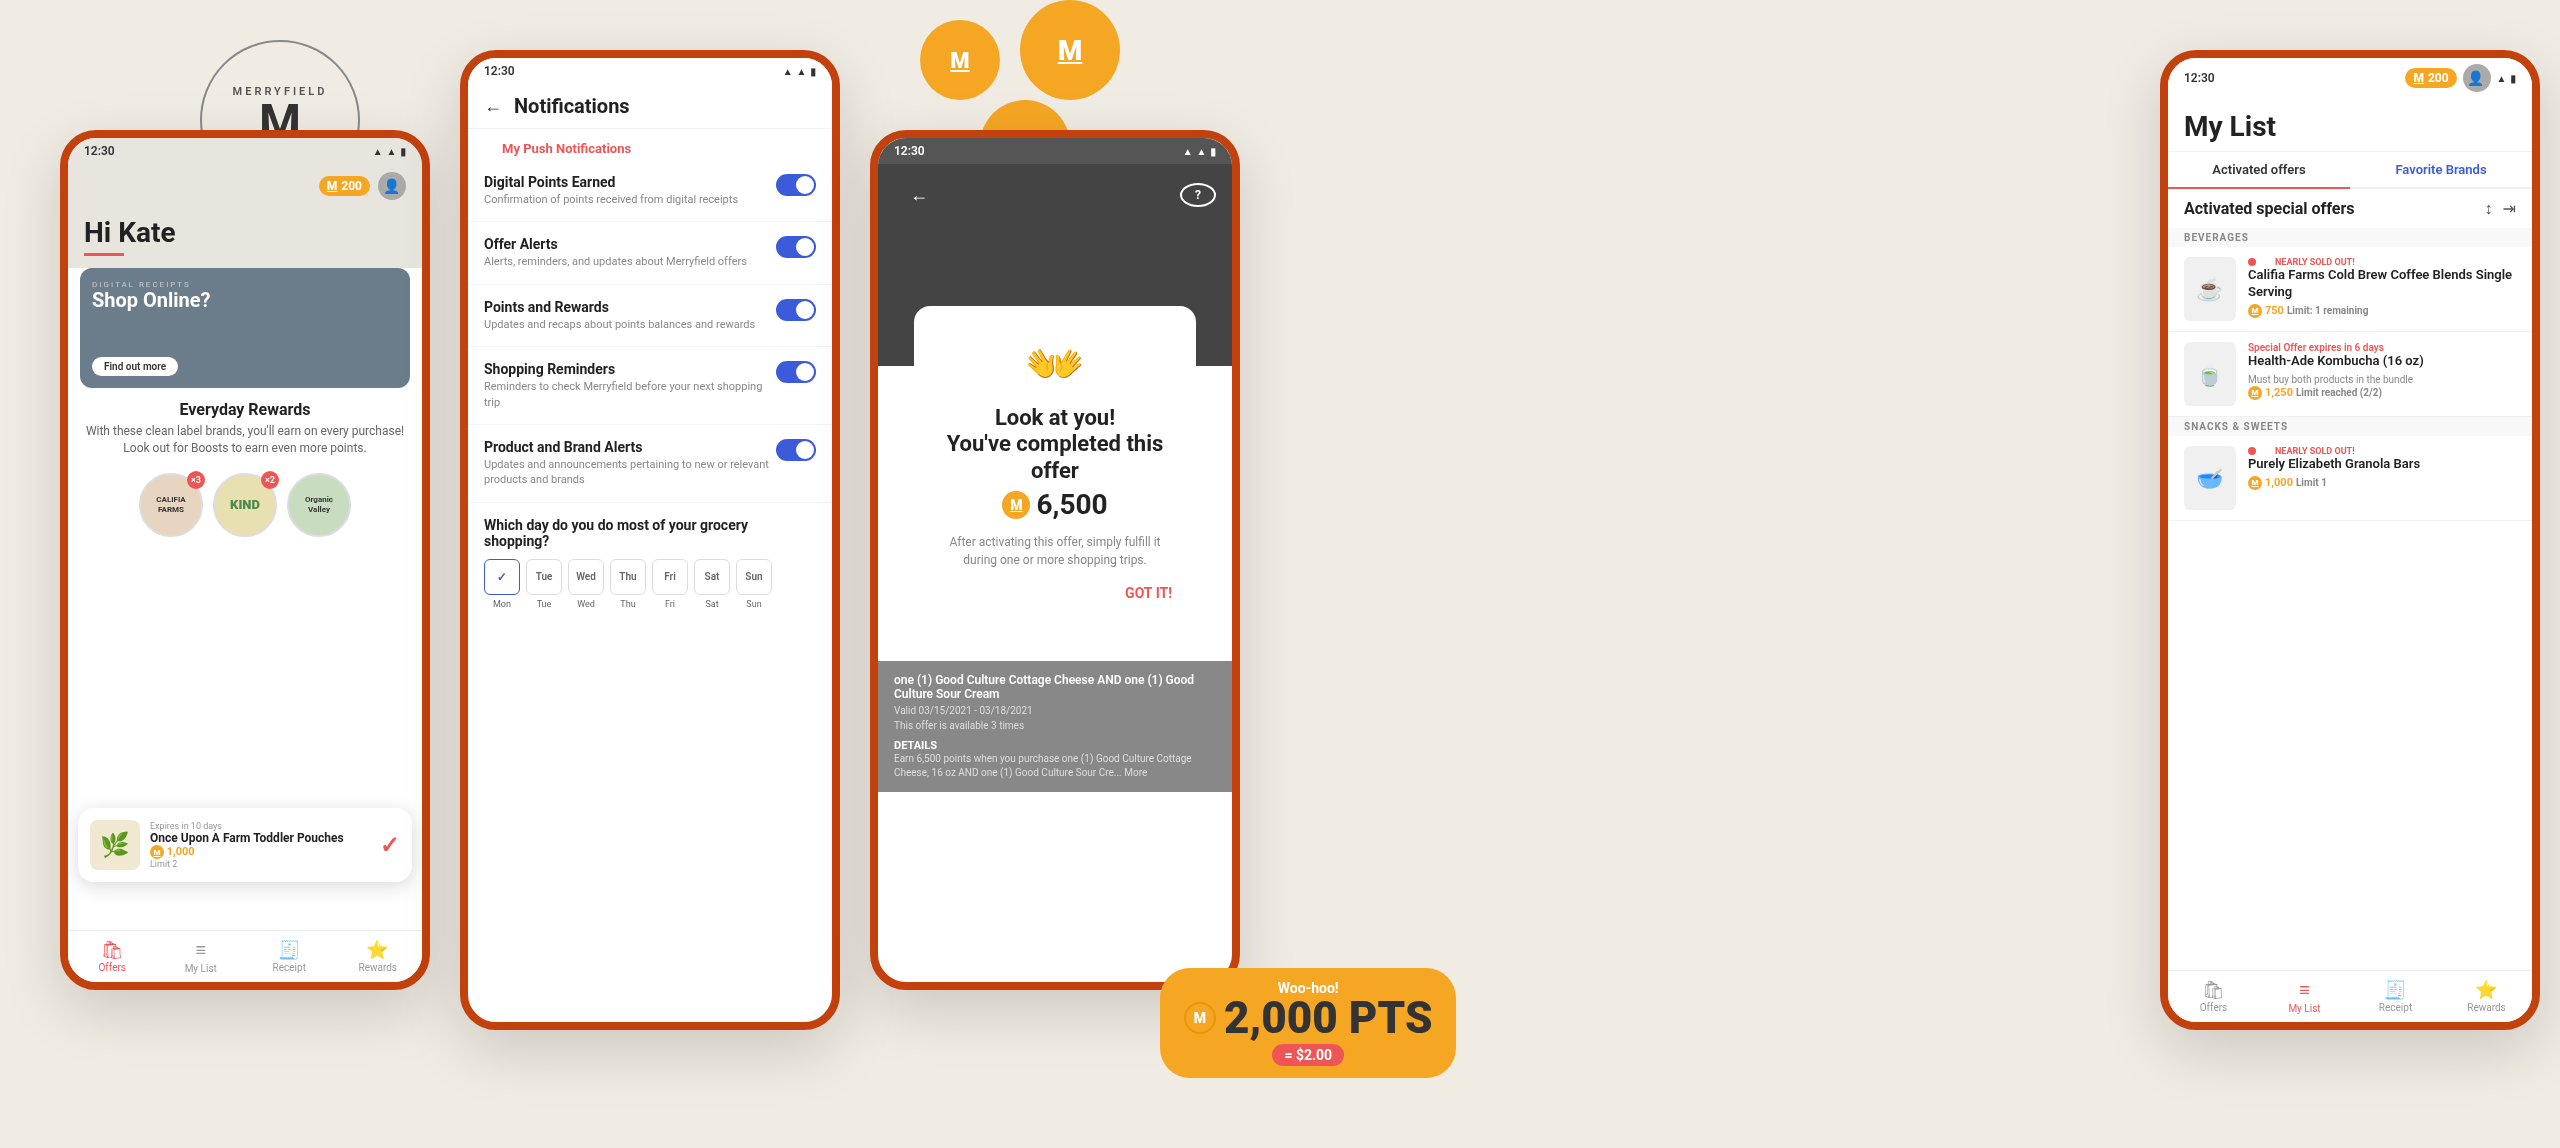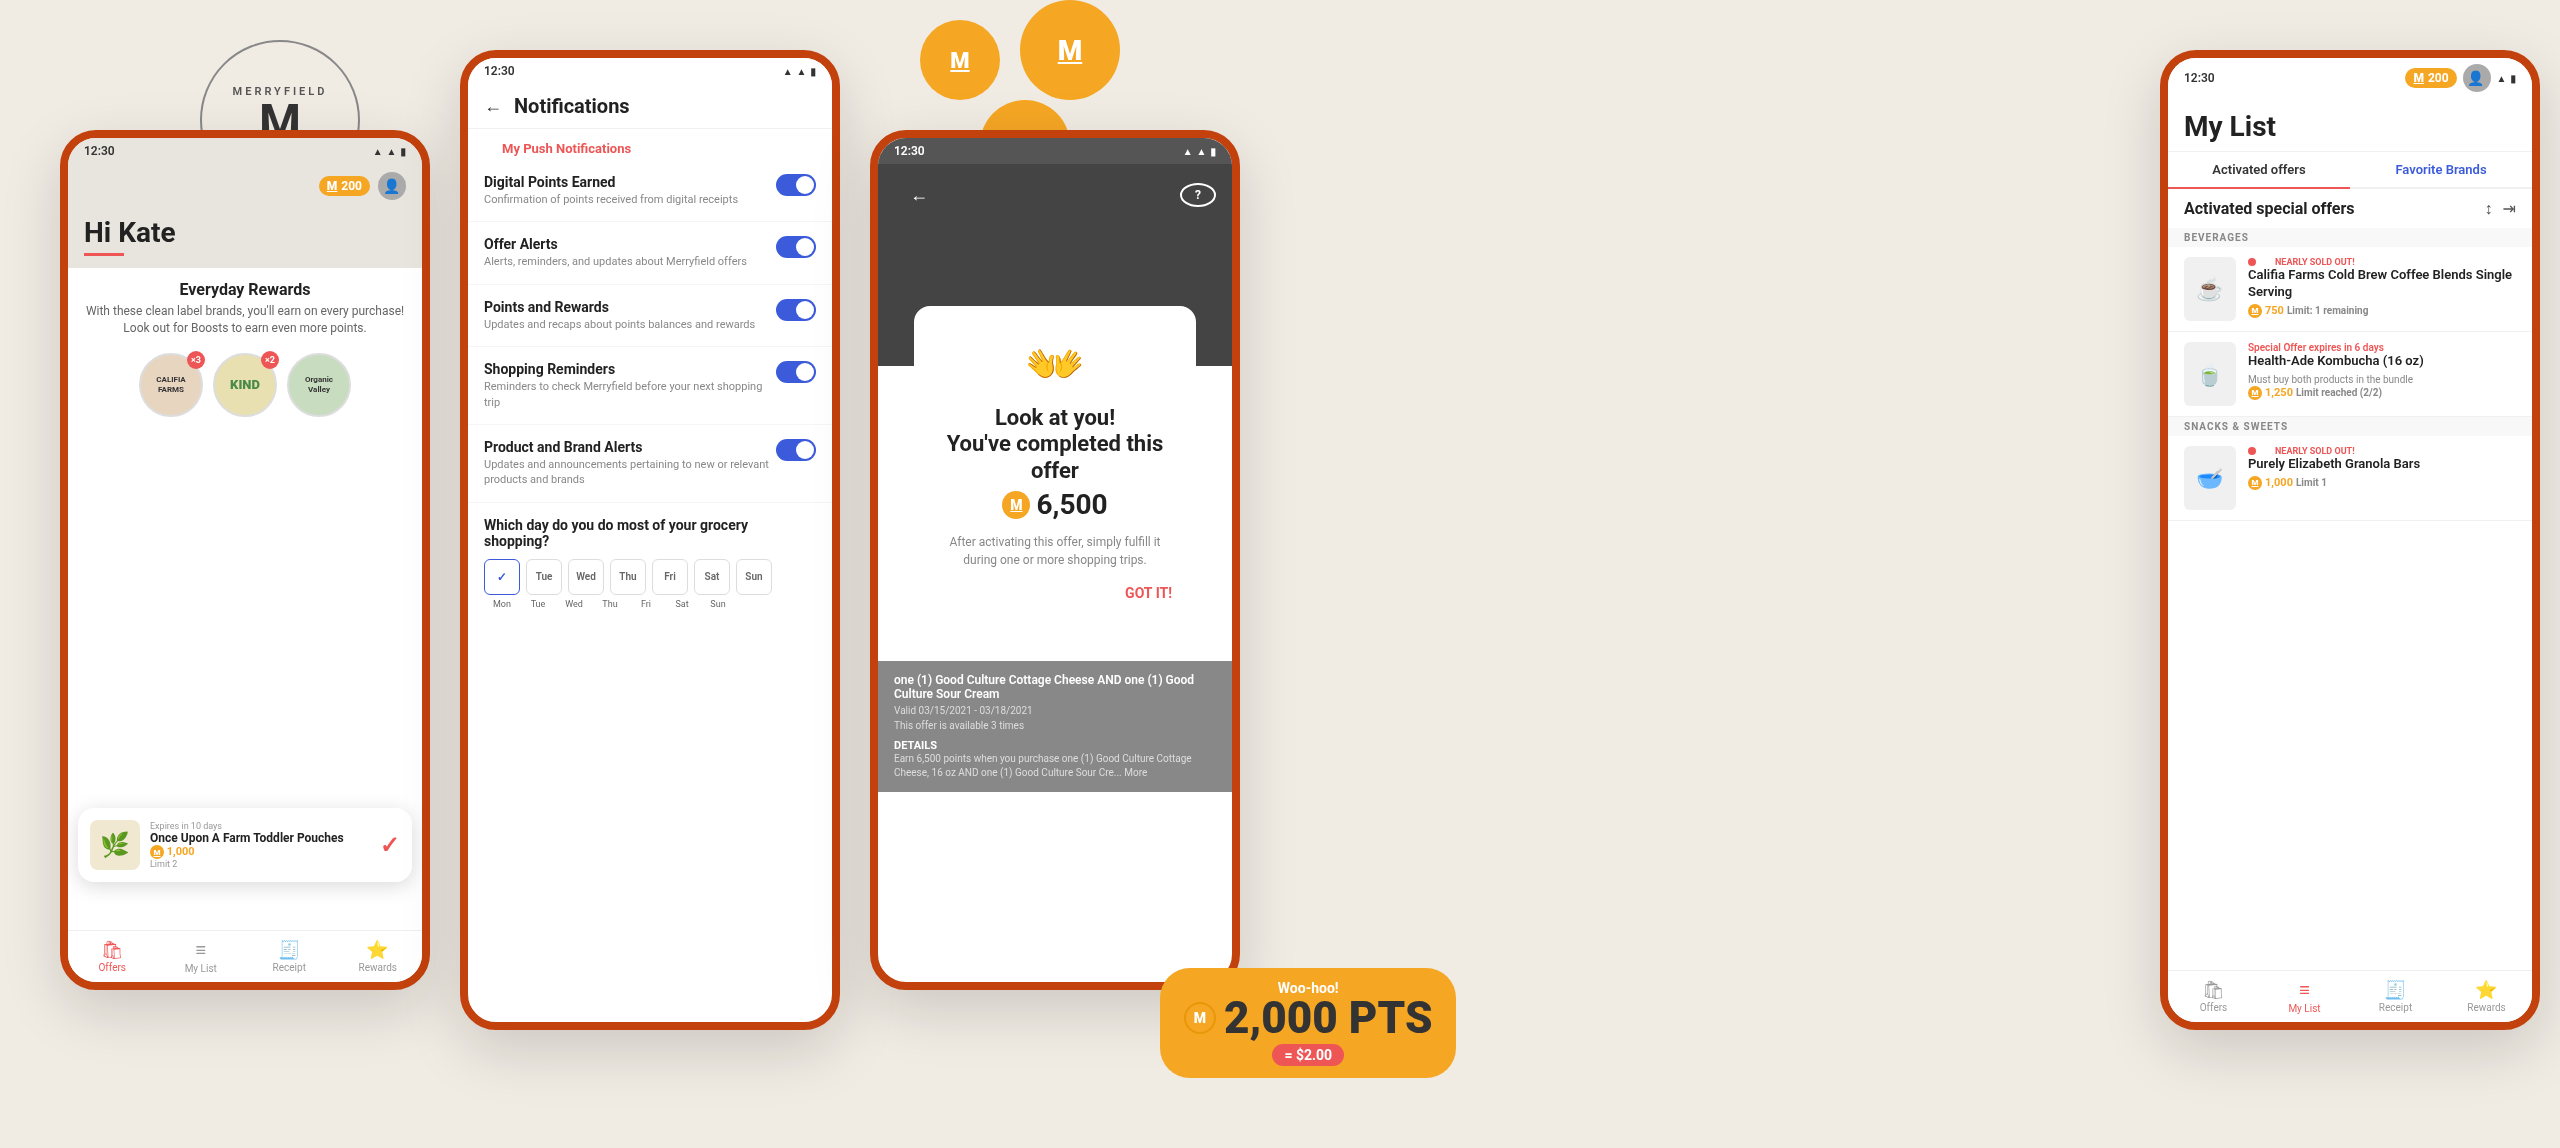--- a/index.html
+++ b/index.html
@@ -628,20 +628,29 @@
       </div>
       <div class="avatar-icon">👤</div>
     </div>
   </div>
 
   <div class="phone1-greeting">
     <h2>Hi Kate</h2>
     <div class="greeting-underline"></div>
   </div>
 
+  <div class="phone1-banner">
+    <div class="banner-text">
+      <div class="sub">DIGITAL RECEIPTS</div>
+      <h3>Shop Online?</h3>
+    </div>
+    <div class="banner-btn">Find out more</div>
+
+    <div style="width:100%;height:100%;background:linear-gradient(135deg,#7a8fa0 0%,#8fa3b0 50%,#6b8090 100%);position:absolute;z-index:-1;"></div>
+  </div>
 
   <div class="phone1-section-title">Everyday Rewards</div>
   <div class="phone1-section-desc">With these clean label brands, you'll earn on every purchase! Look out for Boosts to earn even more points.</div>
 
   <div class="brand-row">
     <div class="brand-circle" style="background:#e8d5c0;">
       <div class="brand-badge">×3</div>
       <span style="font-size:8px;text-align:center;line-height:1.2;">CALIFIA<br>FARMS</span>
     </div>
     <div class="brand-circle" style="background:#e8e0b0;">
@@ -762,21 +771,21 @@
           <span class="day-label">Fri</span>
         </div>
       <div class="day-btn">
           <span class="day-label">Sat</span>
         </div>
       <div class="day-btn">
           <span class="day-label">Sun</span>
         </div>
     </div>
 
-    <div style="display:flex;margin-top:4px;">
+    <div style="display:flex;gap:6px;margin-top:4px;">
       <div style="width:36px;text-align:center;font-size:9px;color:#666;">Mon</div>
       <div style="width:36px;text-align:center;font-size:9px;color:#666;">Tue</div>
       <div style="width:36px;text-align:center;font-size:9px;color:#666;">Wed</div>
       <div style="width:36px;text-align:center;font-size:9px;color:#666;">Thu</div>
       <div style="width:36px;text-align:center;font-size:9px;color:#666;">Fri</div>
       <div style="width:36px;text-align:center;font-size:9px;color:#666;">Sat</div>
       <div style="width:36px;text-align:center;font-size:9px;color:#666;">Sun</div>
     </div>
   </div>
 </div>

